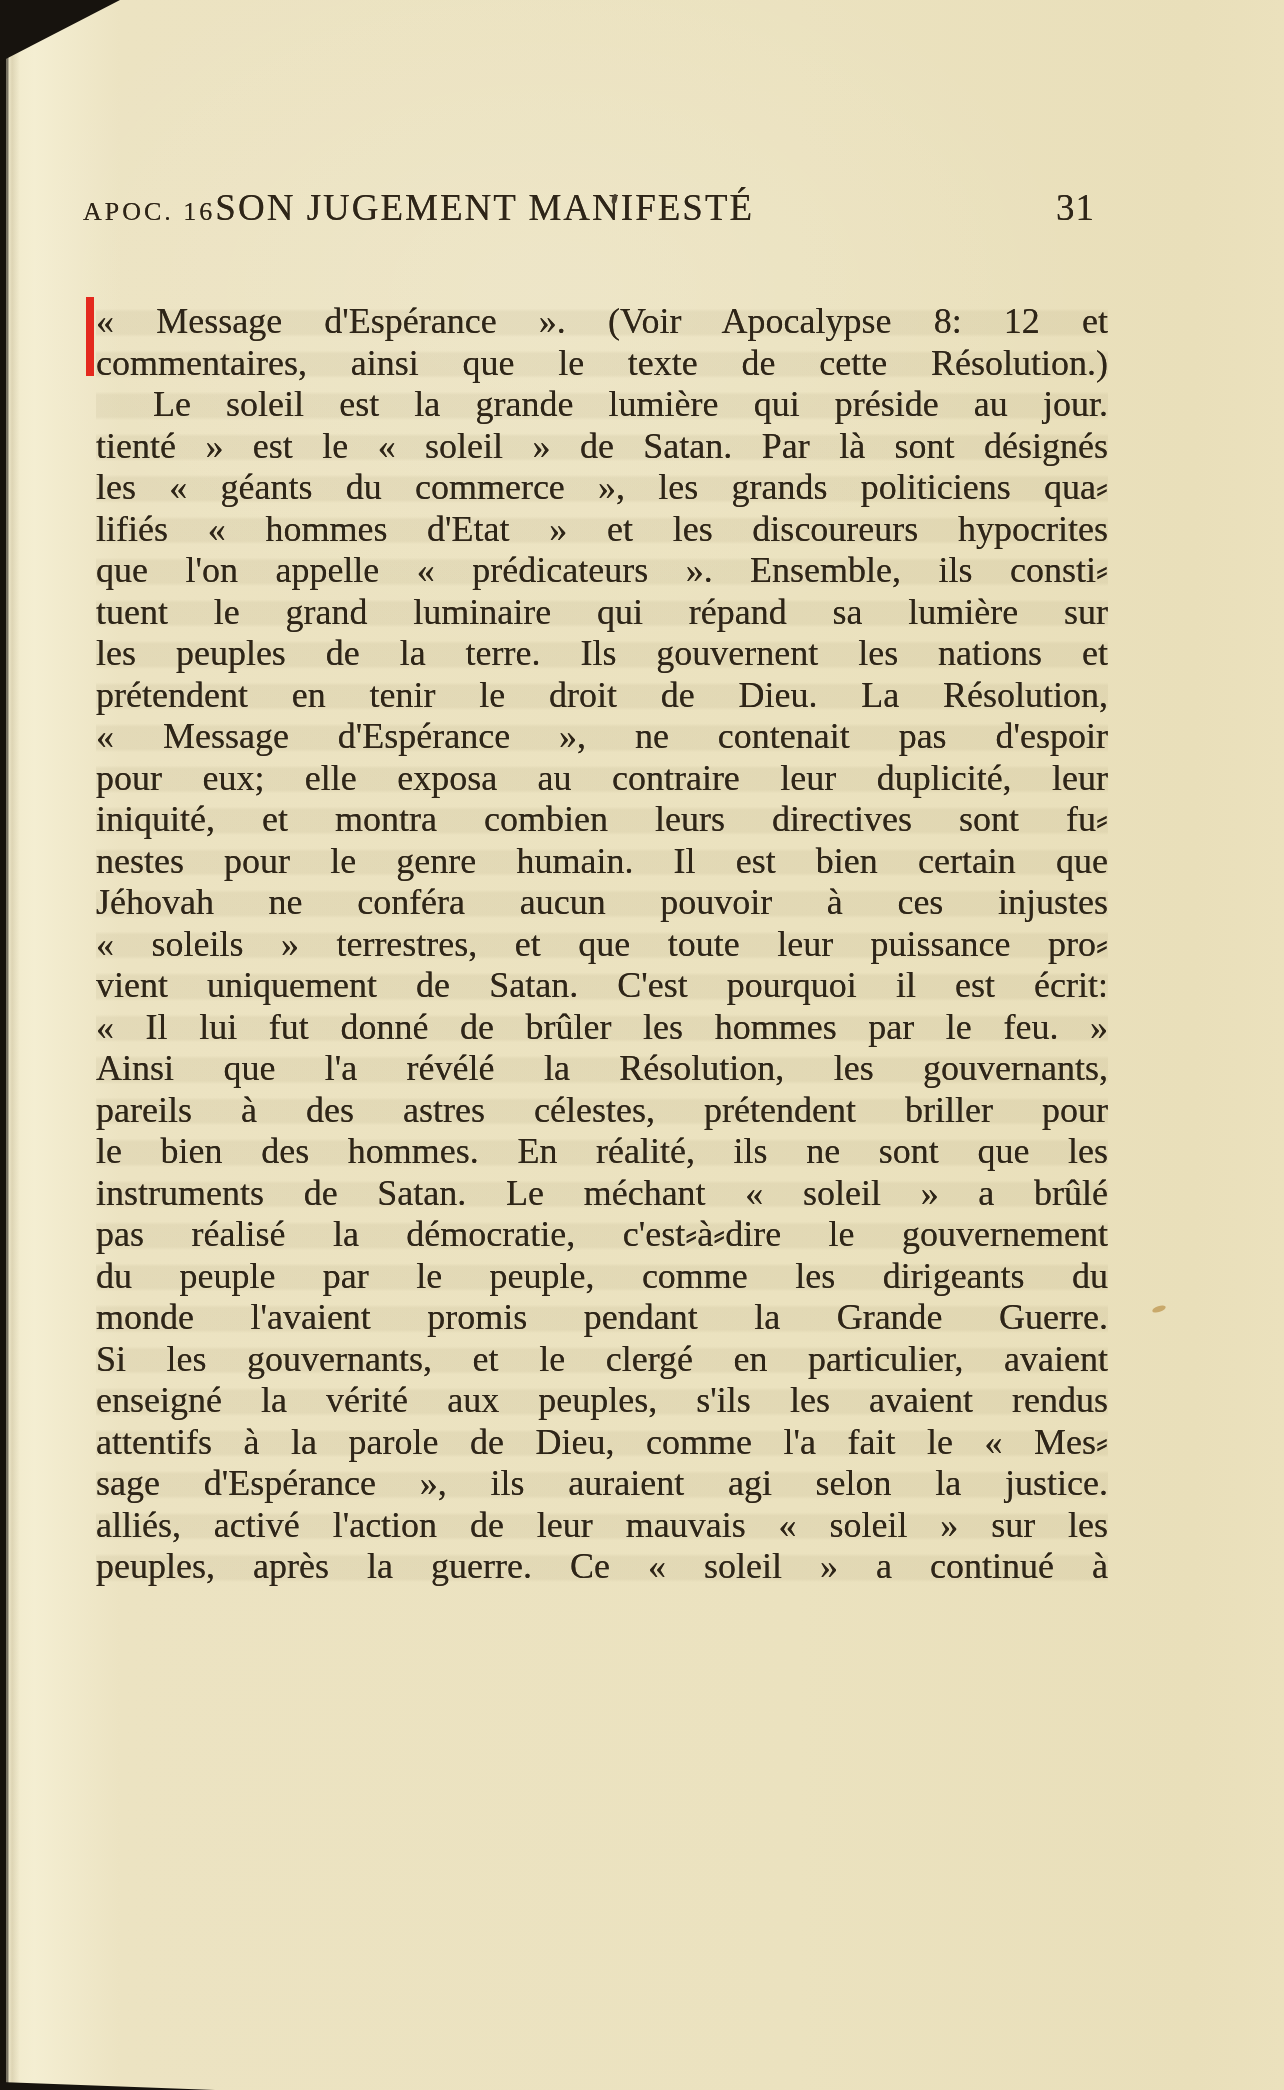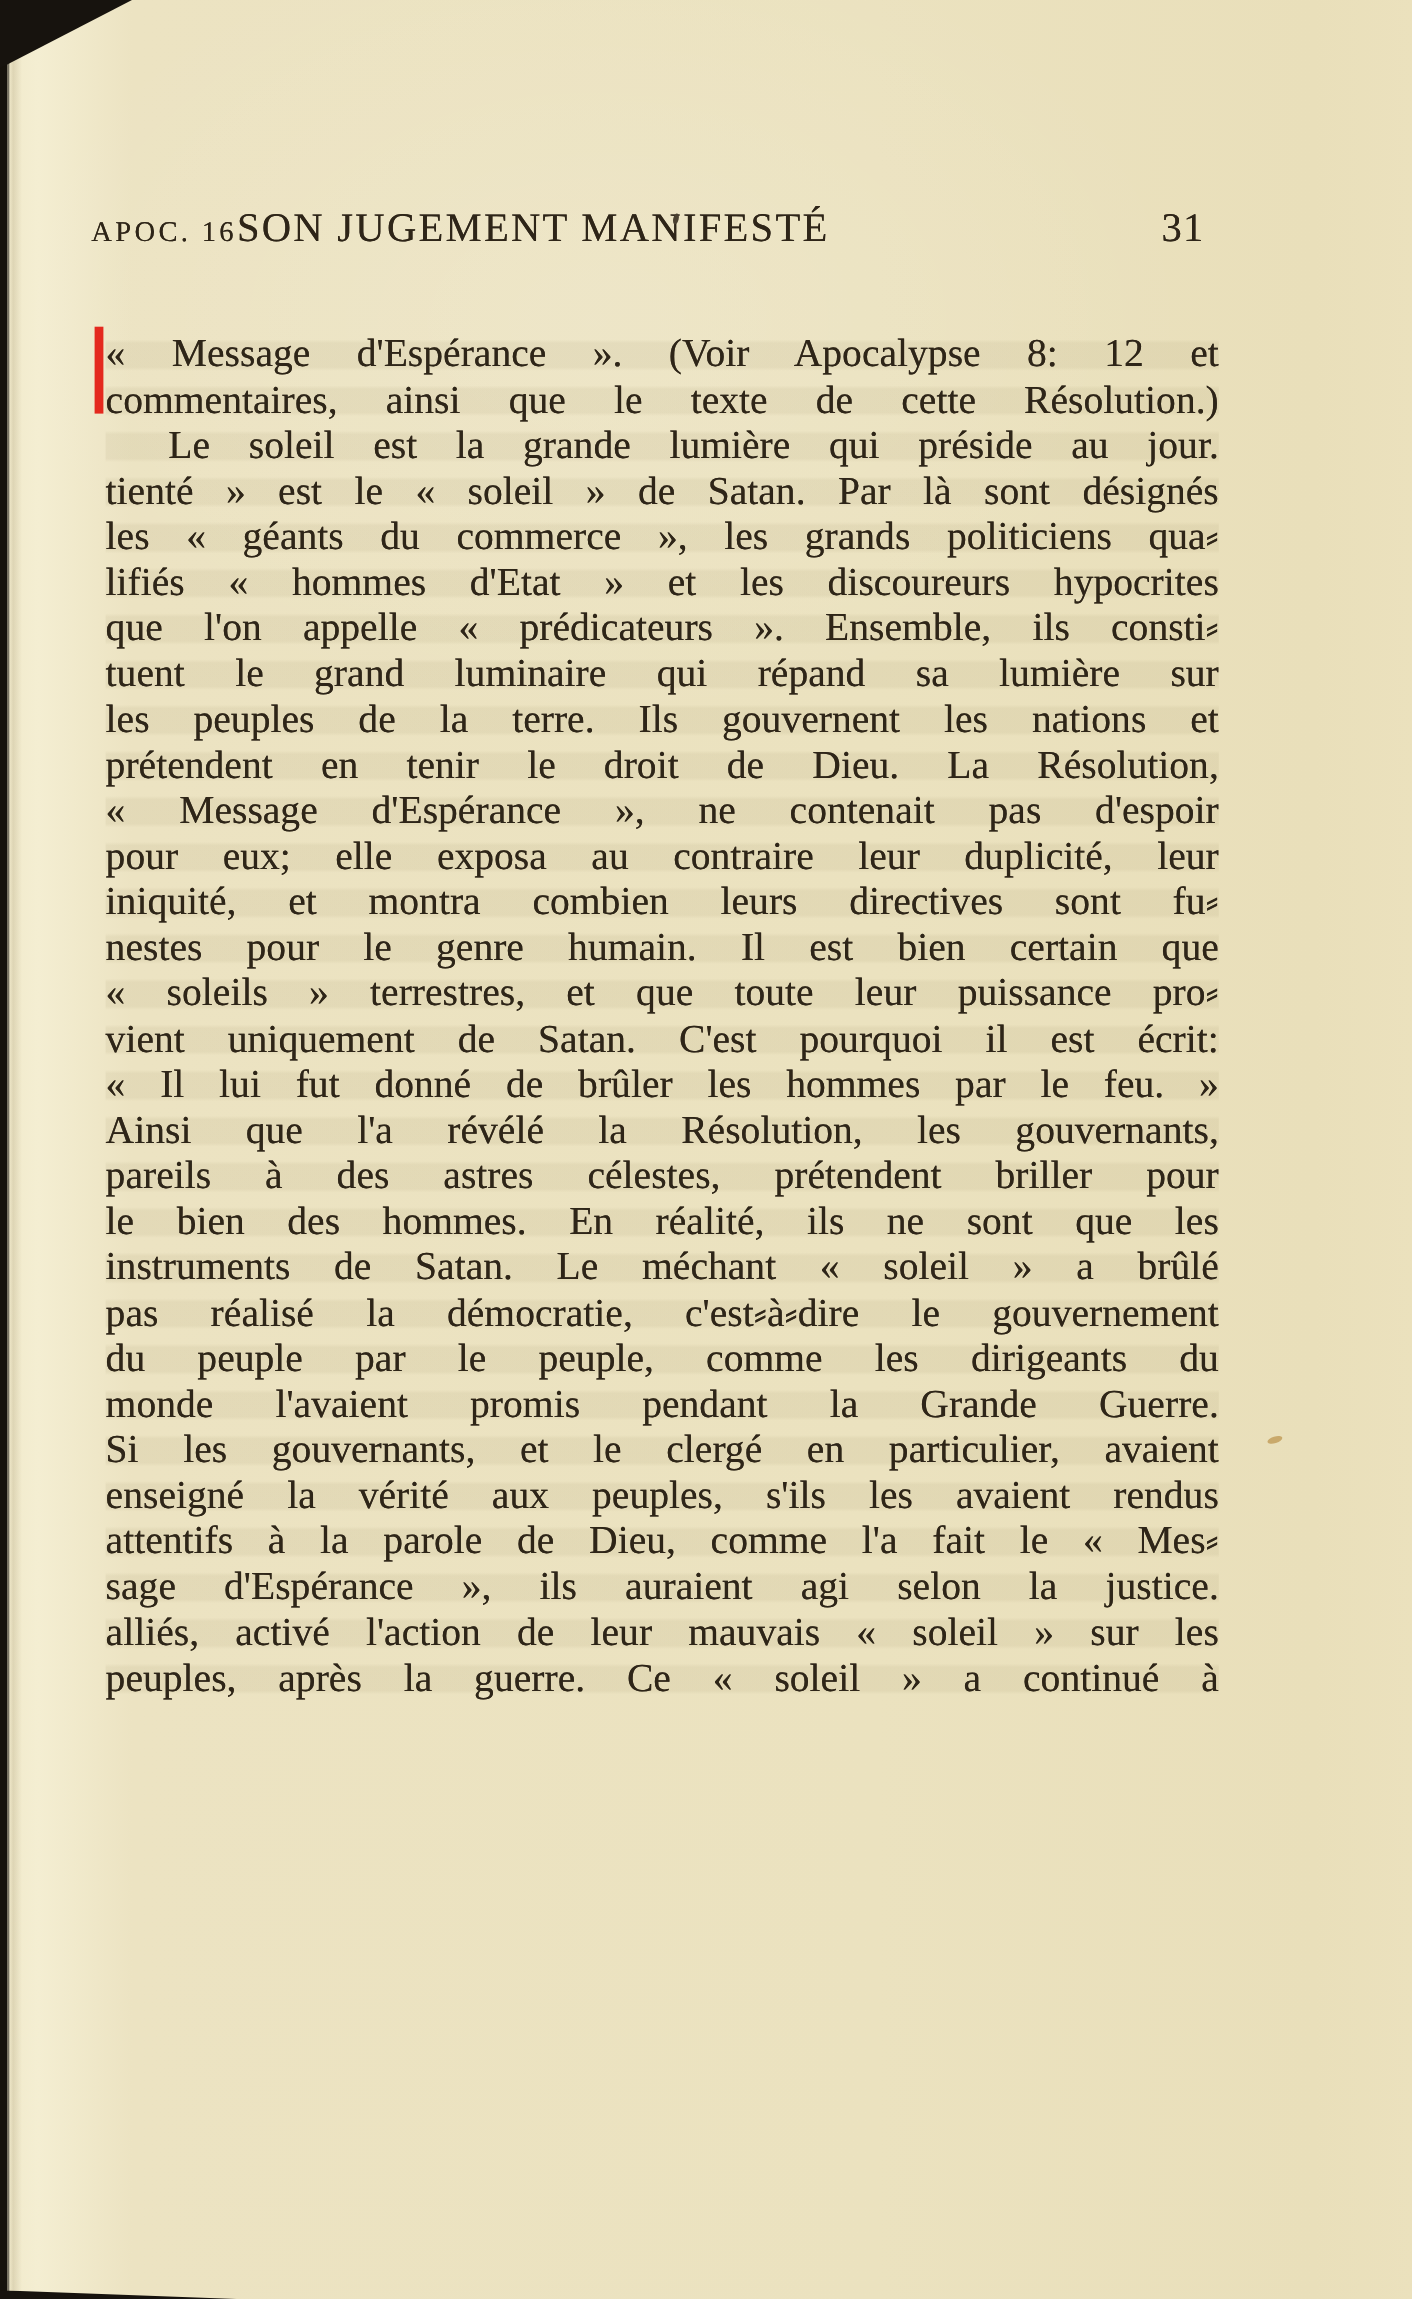--- a/index.html
+++ b/index.html
@@ -103,20 +103,21 @@
     <div class="line">les « géants du commerce », les grands politiciens qua⸗</div>
     <div class="line">lifiés « hommes d'Etat » et les discoureurs hypocrites</div>
     <div class="line">que l'on appelle « prédicateurs ». Ensemble, ils consti⸗</div>
     <div class="line">tuent le grand luminaire qui répand sa lumière sur</div>
     <div class="line">les peuples de la terre. Ils gouvernent les nations et</div>
     <div class="line">prétendent en tenir le droit de Dieu. La Résolution,</div>
     <div class="line">« Message d'Espérance », ne contenait pas d'espoir</div>
     <div class="line">pour eux; elle exposa au contraire leur duplicité, leur</div>
     <div class="line">iniquité, et montra combien leurs directives sont fu⸗</div>
     <div class="line">nestes pour le genre humain. Il est bien certain que</div>
+    <div class="line">Jéhovah ne conféra aucun pouvoir à ces injustes</div>
     <div class="line">« soleils » terrestres, et que toute leur puissance pro⸗</div>
     <div class="line">vient uniquement de Satan. C'est pourquoi il est écrit:</div>
     <div class="line">« Il lui fut donné de brûler les hommes par le feu. »</div>
     <div class="line">Ainsi que l'a révélé la Résolution, les gouvernants,</div>
     <div class="line">pareils à des astres célestes, prétendent briller pour</div>
     <div class="line">le bien des hommes. En réalité, ils ne sont que les</div>
     <div class="line">instruments de Satan. Le méchant « soleil » a brûlé</div>
     <div class="line">pas réalisé la démocratie, c'est⸗à⸗dire le gouvernement</div>
     <div class="line">du peuple par le peuple, comme les dirigeants du</div>
     <div class="line">monde l'avaient promis pendant la Grande Guerre.</div>

